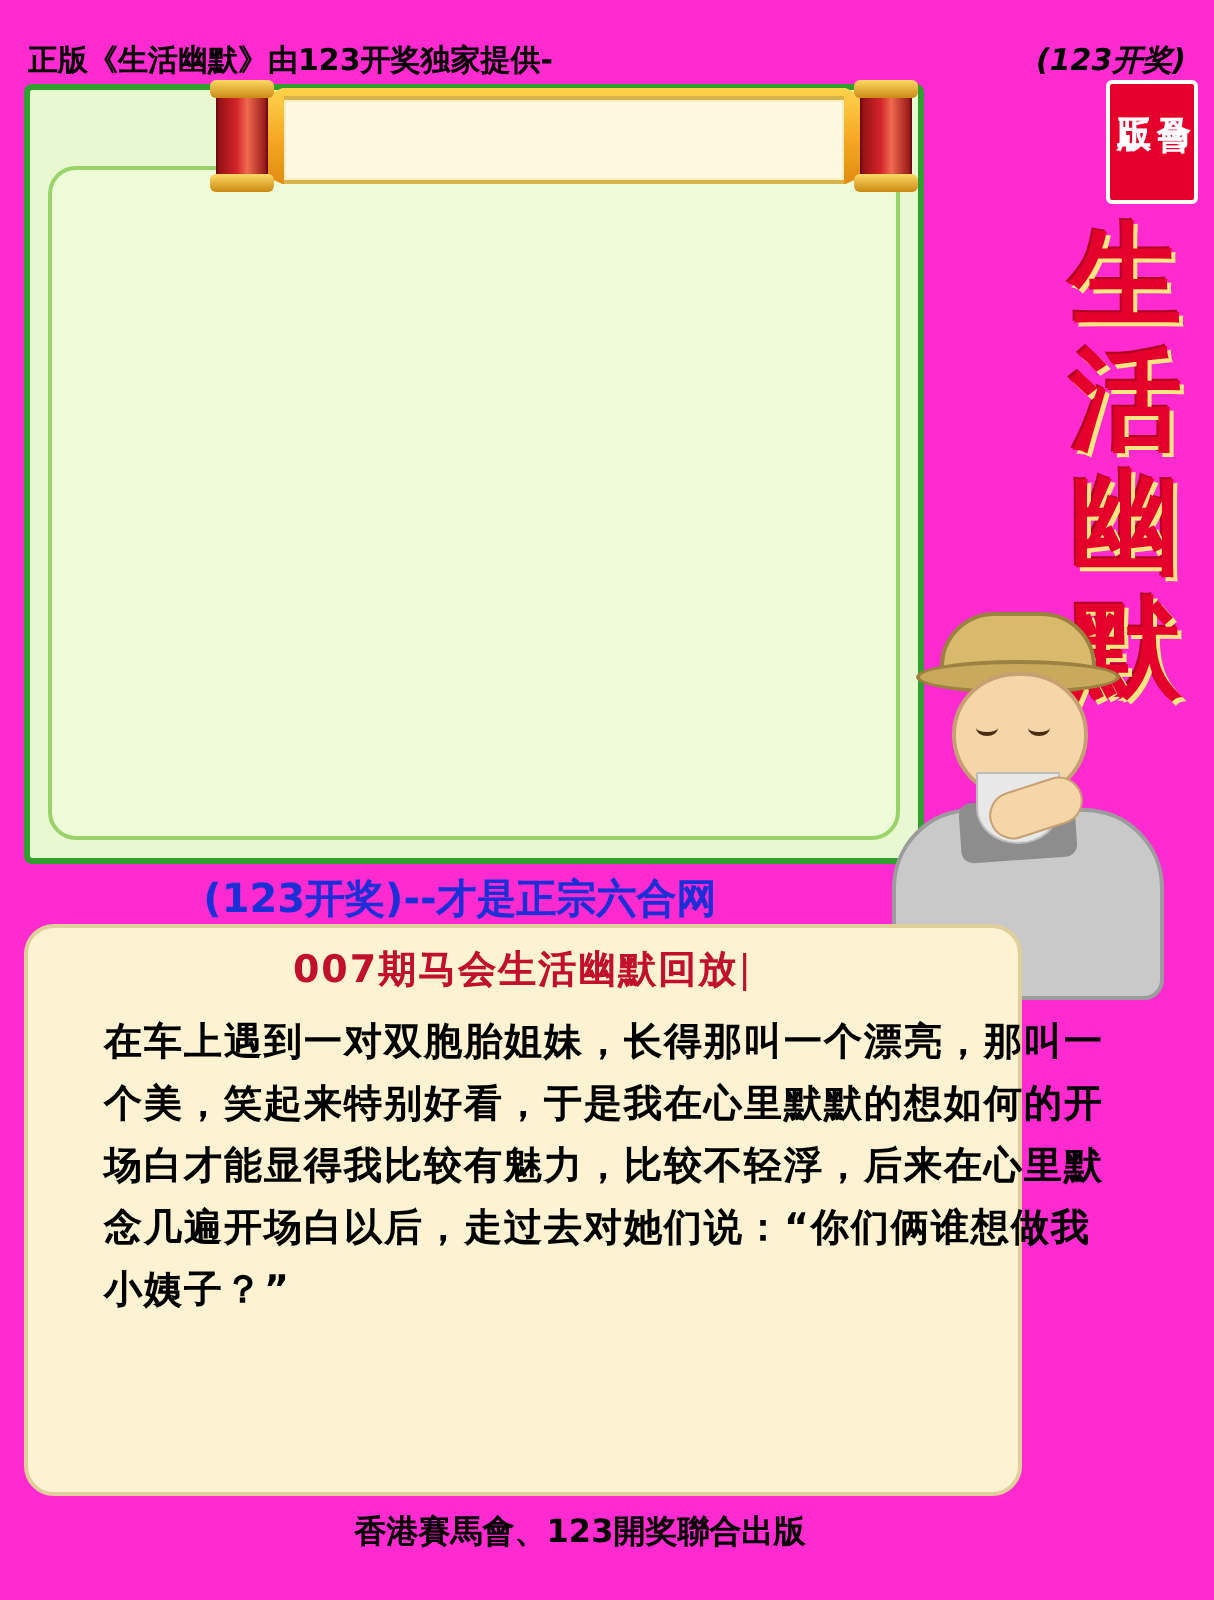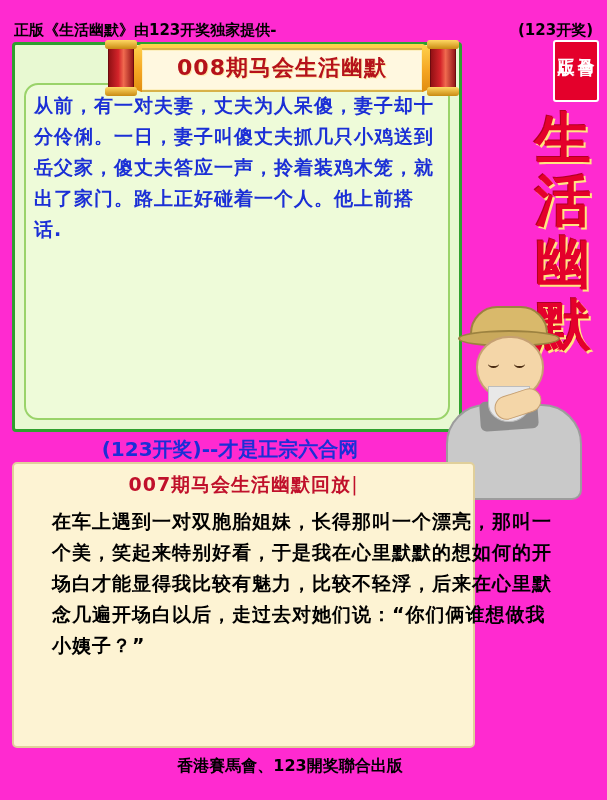--- a/index.html
+++ b/index.html
@@ -33,21 +33,21 @@
     align-items: flex-end;
     justify-content: space-between;
     padding: 0 14px;
     box-sizing: border-box;
     color: #000;
     font-size: 15px;
     font-weight: bold;
     font-family: "DejaVu Sans", "Liberation Sans", sans-serif;
   }
   .top-header .left-text { letter-spacing: 0px; }
-  .top-header .right-text { letter-spacing: 0px; }
+  .top-header .right-text { letter-spacing: 0px; font-style: italic; }
 
   
   .green-panel {
     position: absolute;
     left: 12px;
     top: 42px;
     width: 450px;
     height: 390px;
     background: #e8f9d2;
     border: 3px solid #2fa02f;
@@ -294,25 +294,25 @@
     font-weight: bold;
     color: #1b2fd6;
     font-family: "DejaVu Sans", "Liberation Sans", sans-serif;
   }
 
   
   .cream-panel {
     position: absolute;
     left: 12px;
     top: 462px;
-    width: 463px;
+    width: 499px;
     height: 286px;
     background: #fdf3d3;
     border: 2px solid #e0cf9a;
-    border-radius: 5px;
+    border-radius: 15px;
     box-sizing: border-box;
   }
   .cream-title {
     position: absolute;
     left: 0;
     top: 8px;
     width: 100%;
     text-align: center;
     font-size: 19px;
     font-weight: bold;
@@ -360,26 +360,24 @@
     <div class="right-text">(123开奖)</div>
   </div>
 
   <div class="green-panel">
     <div class="green-inner"></div>
   </div>
 
   <div class="banner">
     <div class="ribbon"></div>
     <div class="scroll-body"></div>
-    <div class="title">008期马会生活幽默</div>
     <div class="roller left"></div>
     <div class="roller right"></div>
   </div>
 
-  <div class="story-text">从前，有一对夫妻，丈夫为人呆傻，妻子却十分伶俐。一日，妻子叫傻丈夫抓几只小鸡送到岳父家，傻丈夫答应一声，拎着装鸡木笼，就出了家门。路上正好碰着一个人。他上前搭话.</div>
 
   <div class="corner-seal">
     <span>马會</span>
     <span>正版</span>
   </div>
 
   <div class="right-vertical">
     <div class="ch">生</div>
     <div class="ch">活</div>
     <div class="ch">幽</div>

